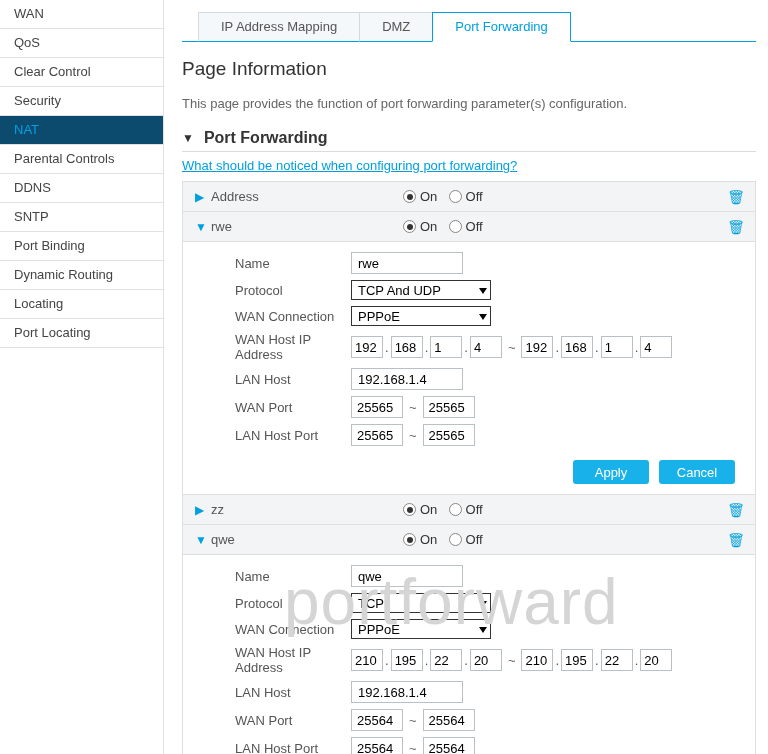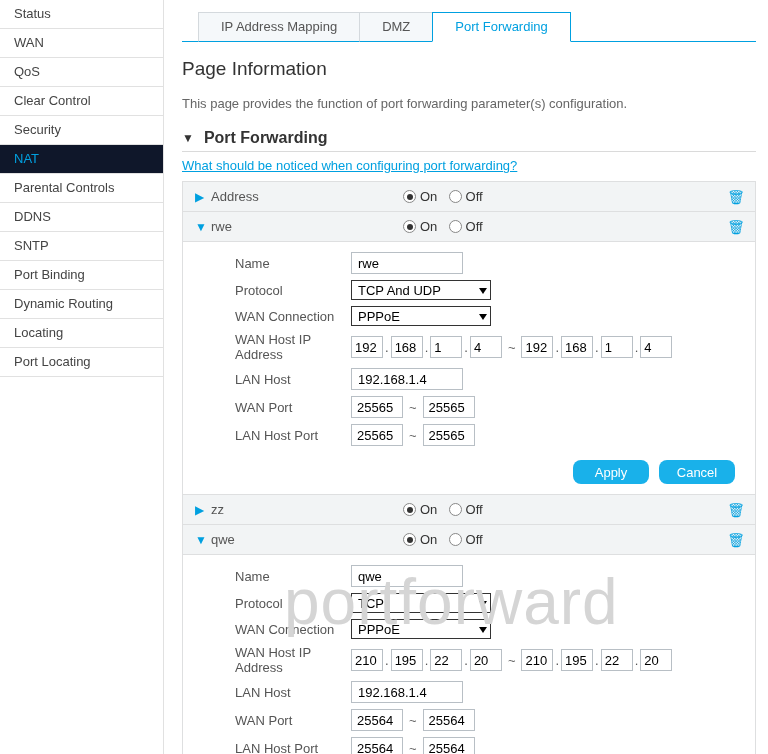--- a/index.html
+++ b/index.html
@@ -20,21 +20,21 @@
     flex: 0 0 164px;
   }
   .side-item {
     padding: 6px 10px 7px 14px;
     border-bottom: 1px solid #e1e1e1;
     color: #444;
     background: #fff;
     cursor: pointer;
     font-size: 13px;
   }
-  .side-item.active { background: #0f172a; color: #00a0e0; }
+  .side-item.active { background: #0c4a6e; color: #00a0e0; }
   .main {
     flex: 1; padding: 12px 12px 10px 18px;
     position: relative;
     overflow: hidden;
   }
   .tabs {
     display: flex;
     margin-top: 0;
   }
   .tab {
@@ -115,35 +115,34 @@
   .sel.proto { width: 140px; }
   .sel.wan { width: 140px; }
   .oct { width: 32px; text-align: left; border: 1px solid #b8bfc5; height: 22px; font-size: 13px; padding: 0 3px; }
   .dot { margin: 0 2px; color: #555; }
   .tilde { margin: 0 6px; color: #666; }
   .port { width: 52px; border: 1px solid #b8bfc5; height: 22px; font-size: 13px; padding: 0 5px; }
   .btnrow { display: flex; justify-content: flex-end; gap: 10px; margin-top: 14px; }
   .btn {
     width: 76px; height: 24px; border: none;
     background: #19b1ea; color: #fff; font-size: 13px;
-    border-radius: 8px; cursor: pointer;
+    border-radius: 3px; cursor: pointer;
   }
   .watermark {
     position: absolute; left: 120px; top: 565px;
     font-size: 64px; color: #d5d5d5; letter-spacing: 1px;
     pointer-events: none; user-select: none; font-weight: 400;
     z-index: 5;
   }
 </style>
 </head>
 <body>
 
 <div class="layout">
   <div class="sidebar">
-    <div class="side-item">Status</div>
     <div class="side-item">WAN</div>
     <div class="side-item">QoS</div>
     <div class="side-item">Clear Control</div>
     <div class="side-item">Security</div>
     <div class="side-item active">NAT</div>
     <div class="side-item">Parental Controls</div>
     <div class="side-item">DDNS</div>
     <div class="side-item">SNTP</div>
     <div class="side-item">Port Binding</div>
     <div class="side-item">Dynamic Routing</div>

